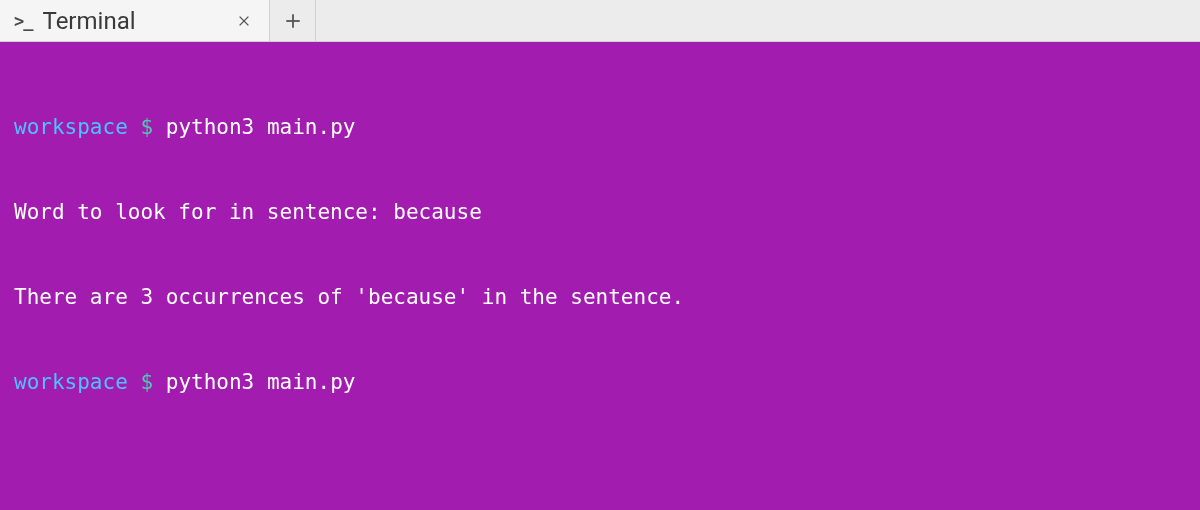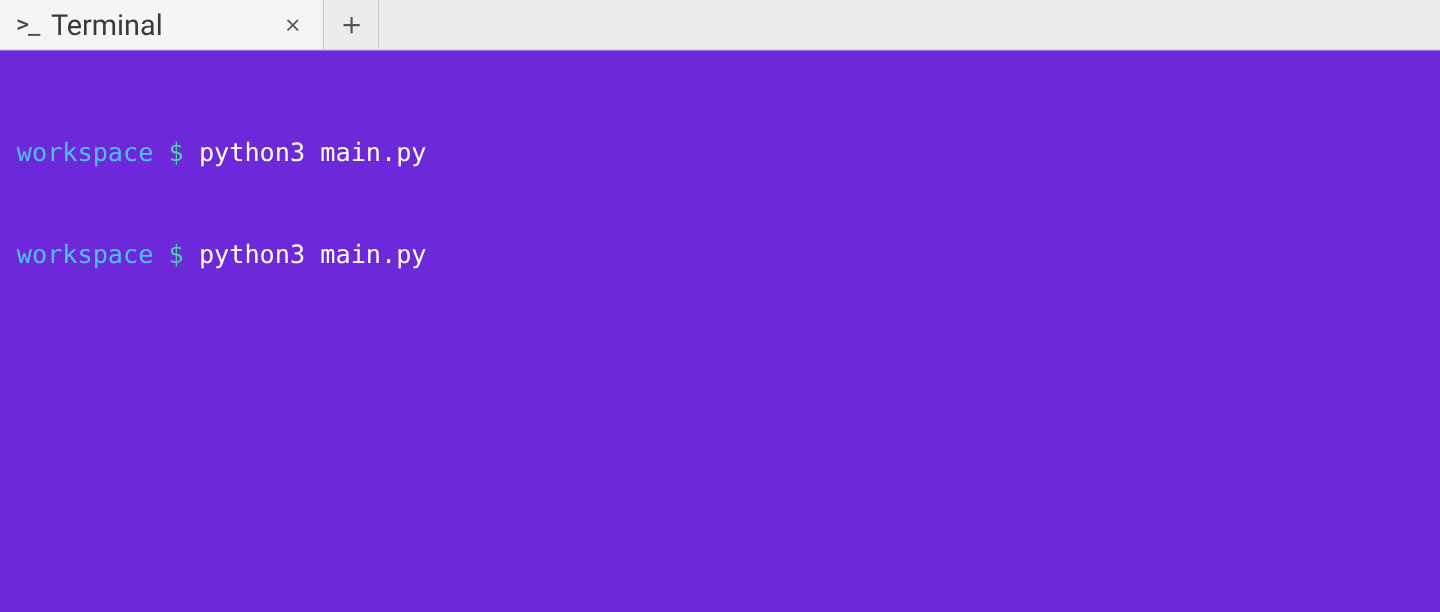--- a/index.html
+++ b/index.html
@@ -66,21 +66,21 @@
       justify-content: center;
       color: #555;
       cursor: pointer;
       border-right: 1px solid #d0d0d0;
     }
     .new-tab svg {
       width: 18px;
       height: 18px;
     }
     .terminal-body {
-      background: #6d28d9;
+      background: #a21caf;
       height: calc(510px - 42px);
       padding: 14px 14px;
       font-family: "Menlo", "Consolas", "DejaVu Sans Mono", monospace;
       font-size: 21px;
       line-height: 1.35;
       color: #ffffff;
       white-space: pre-wrap;
       word-break: break-word;
       overflow: hidden;
     }
@@ -111,20 +111,22 @@
   <div class="new-tab">
     <svg viewBox="0 0 16 16" stroke="currentColor" stroke-width="1.6" fill="none">
       <line x1="8" y1="2" x2="8" y2="14"></line>
       <line x1="2" y1="8" x2="14" y2="8"></line>
     </svg>
   </div>
 </div>
 
 <div class="terminal-body">
   <span class="term-line"><span class="prompt-dir">workspace</span> <span class="prompt-symbol">$</span> <span>python3 main.py</span></span>
+  <span class="term-line">Word to look for in sentence: because</span>
+  <span class="term-line">There are 3 occurrences of 'because' in the sentence.</span>
   <span class="term-line"><span class="prompt-dir">workspace</span> <span class="prompt-symbol">$</span> <span>python3 main.py</span></span>
   
   
   
   
   
   
   
   
 </div>

